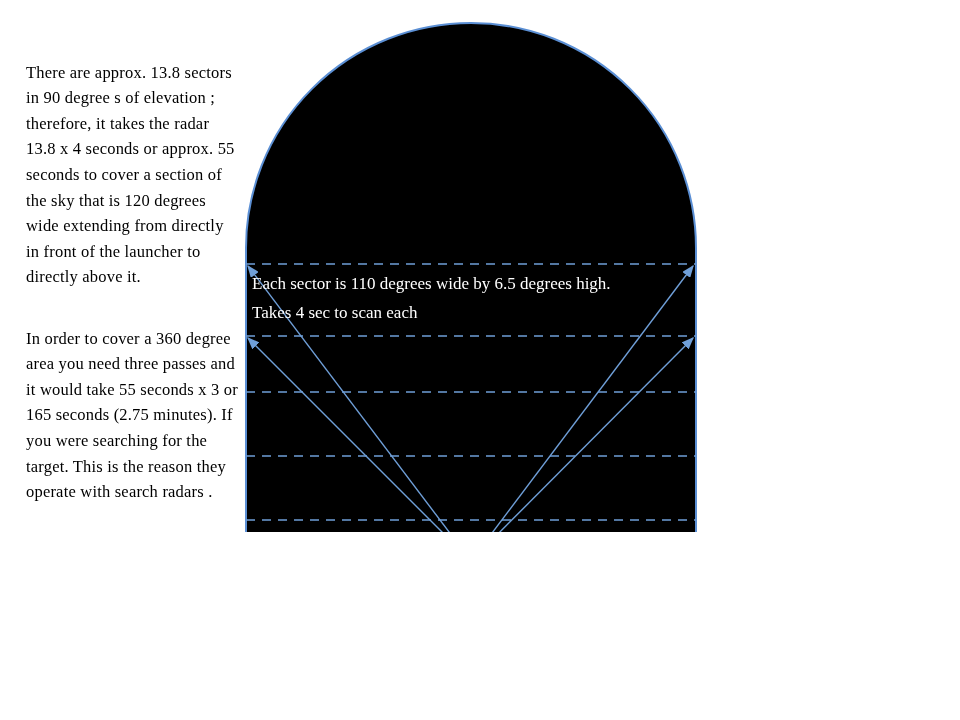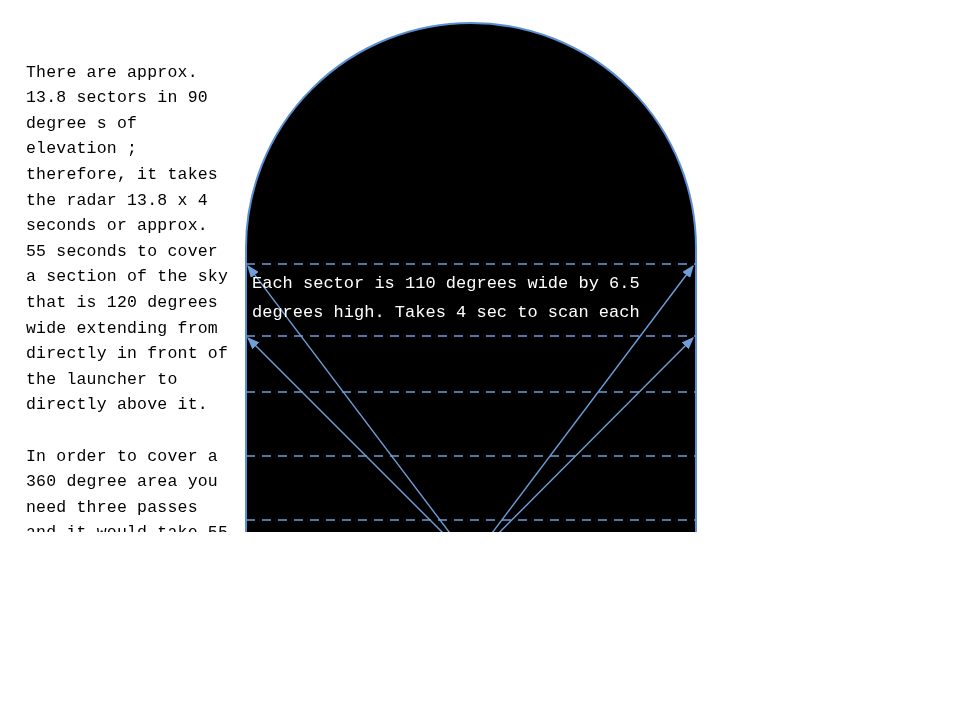--- a/index.html
+++ b/index.html
@@ -6,37 +6,37 @@
     margin: 0;
     padding: 0;
     background: #ffffff;
   }
   #stage {
     position: relative;
     width: 960px;
     height: 532px;
     background: #ffffff;
     overflow: hidden;
-    font-family: Liberation Mono, monospace;
+    font-family: Liberation Serif, serif;
   }
 
   
   #left-text {
     position: absolute;
     left: 26px;
     top: 34px;
     width: 212px;
     font-size: 16.5px;
     line-height: 25.6px;
     color: #000000;
     white-space: pre-line;
     letter-spacing: 0.2px;
   }
   #left-text .para + .para {
-    margin-top: 0;
+    margin-top: 10px;
   }
 
   
   #diagram {
     position: absolute;
     left: 236px;
     top: 16px;
     width: 470px;
     height: 600px;
   }

